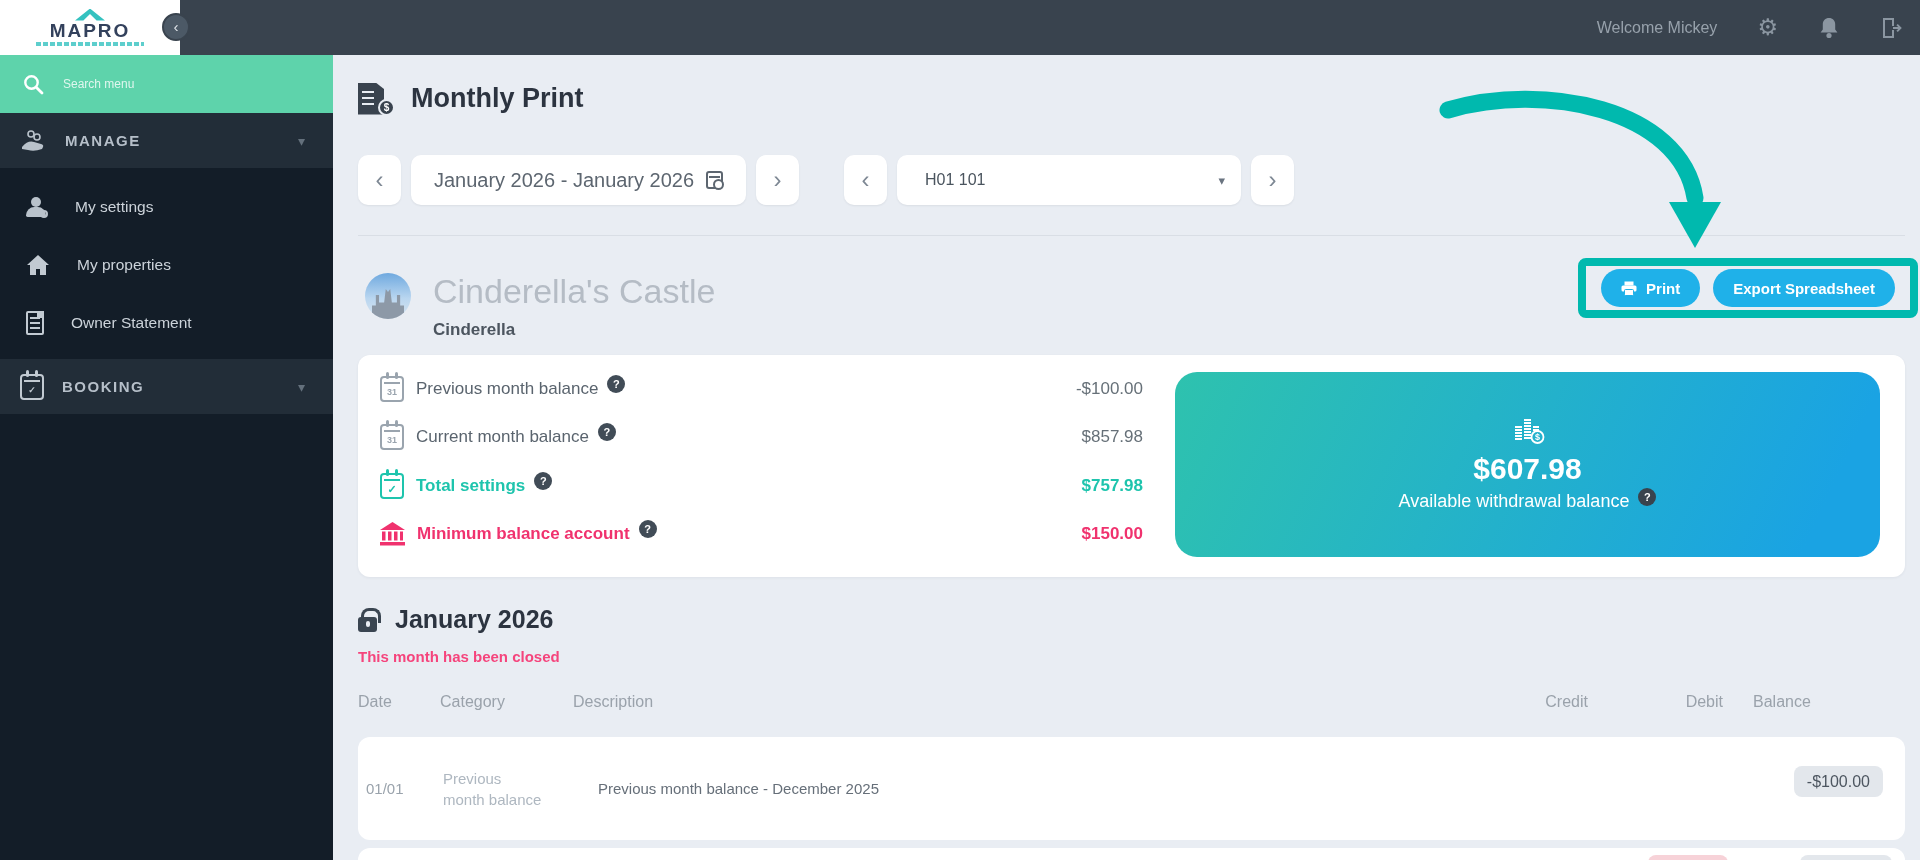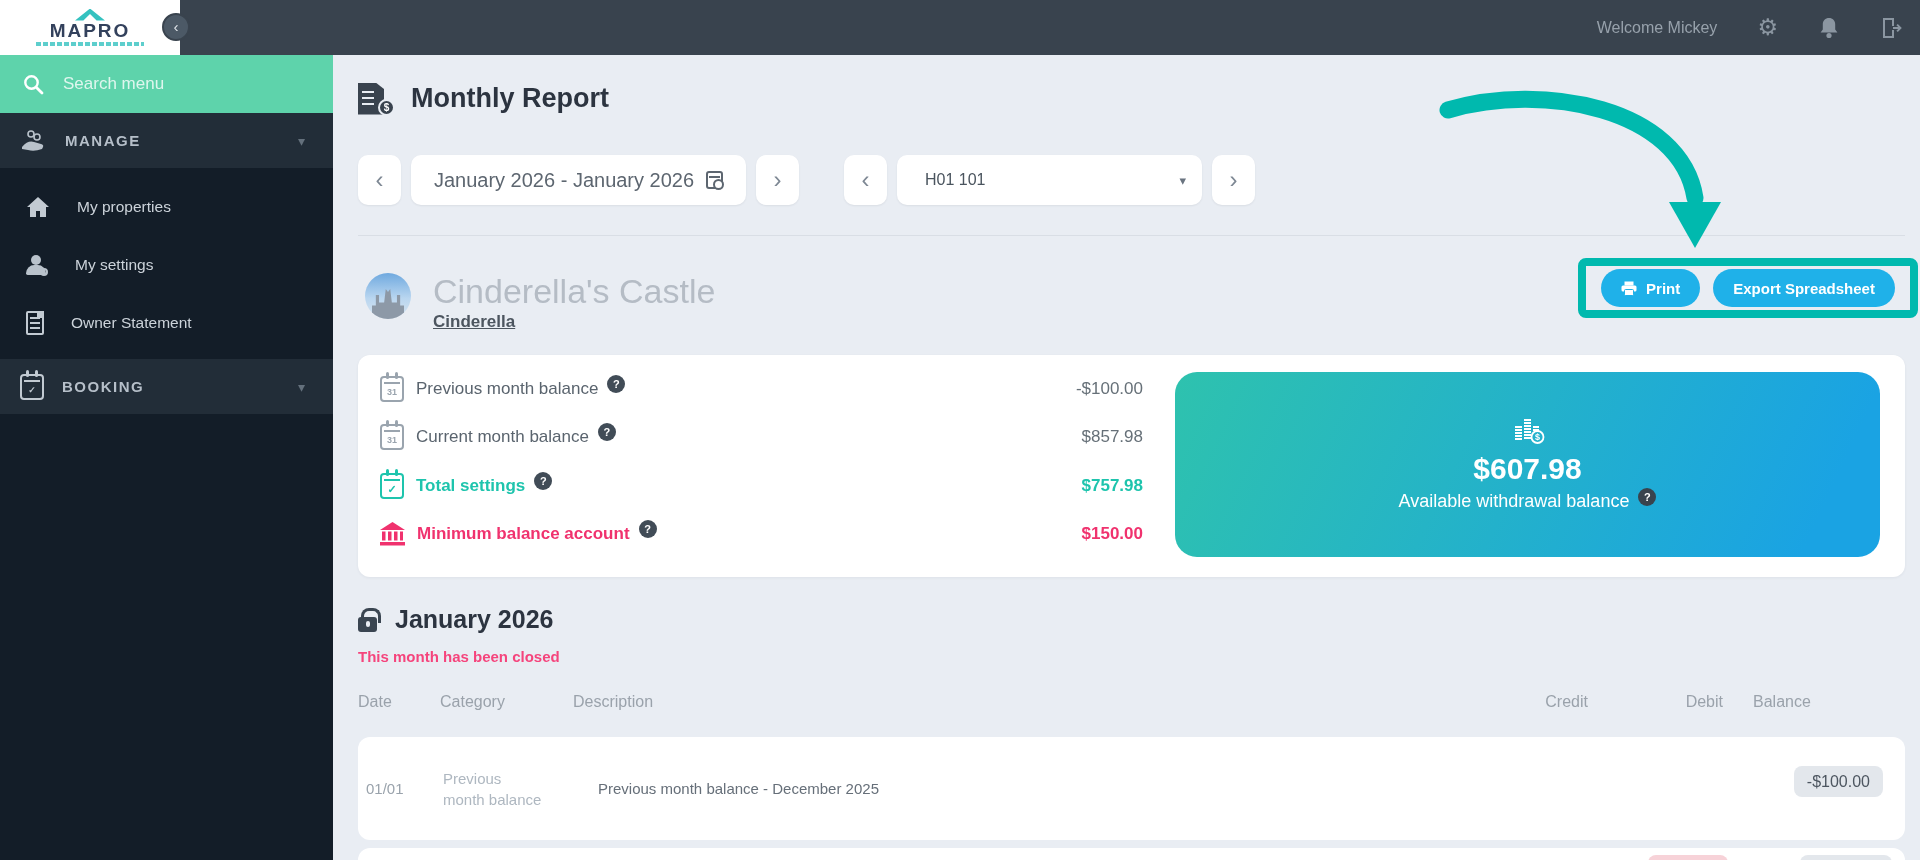--- a/index.html
+++ b/index.html
@@ -19,21 +19,21 @@
               background:#4c5966; border:2px solid #39434e; color:#dfe4e9; font-size:15px; line-height:22px;
               text-align:center; cursor:pointer; z-index:6; }
   .topbar-right { position:absolute; right:18px; top:0; height:55px; display:flex; align-items:center; gap:40px; }
   .welcome { color:#97a1ab; font-size:16px; }
   .tb-icon { color:#8b96a1; cursor:pointer; display:flex; align-items:center; }
   .gear-glyph { font-size:23px; line-height:1; }
 
   
   .sidebar { position:absolute; left:0; top:55px; width:333px; height:805px; background:#131d28; z-index:4; }
   .search-row { height:58px; background:#5ed3ab; display:flex; align-items:center; padding:0 22px; gap:18px; }
-  .search-row input { background:transparent; border:none; outline:none; color:#ffffff; font-size:17px; width:200px;
+  .search-row input { background:transparent; border:none; outline:none; color:#ffffff; font-size:12px; width:200px;
                       font-family:"Liberation Sans",sans-serif; }
   .search-row input::placeholder { color:rgba(255,255,255,.8); }
   .section-head { height:55px; background:#222d38; display:flex; align-items:center; padding:0 14px 0 20px; cursor:pointer; }
   .section-head .label { color:#b6bfc9; font-size:15px; font-weight:bold; letter-spacing:1.5px; margin-left:18px; }
   .section-head .caret { margin-left:auto; color:#64707c; font-size:14px; padding-right:14px; }
   .menu-items { padding-top:10px; }
   .menu-item { height:58px; display:flex; align-items:center; padding-left:26px; gap:27px; cursor:pointer; }
   .menu-item .label { color:#ccd3da; font-size:15.5px; }
   .booking-head { margin-top:7px; }
 
@@ -74,34 +74,34 @@
              display:flex; align-items:center; justify-content:center; color:#7e8894; font-size:24px;
              box-shadow:0 1px 2px rgba(40,50,60,.08); font-family:"Liberation Sans",sans-serif; }
   .date-box { width:335px; height:50px; background:#fff; border-radius:10px; display:flex; align-items:center;
               justify-content:center; gap:12px; cursor:pointer; box-shadow:0 1px 2px rgba(40,50,60,.08); }
   .date-box .txt { font-size:20px; color:#5d6670; font-weight:500; }
   .mini-cal { width:17px; height:18px; border:2px solid #5d6670; border-radius:3px; position:relative; }
   .mini-cal::before { content:""; position:absolute; left:1px; right:1px; top:3px; height:2px; background:#5d6670; }
   .mini-cal::after { content:""; position:absolute; right:-3px; bottom:-3px; width:7px; height:7px;
                      border:2px solid #5d6670; border-radius:50%; background:#fff; }
   .grp2 { margin-left:35px; display:flex; gap:10px; }
-  .unit-box { width:305px; height:50px; background:#fff; border-radius:10px; display:flex; align-items:center;
+  .unit-box { width:344px; height:50px; background:#fff; border-radius:10px; display:flex; align-items:center;
               padding:0 16px 0 28px; cursor:pointer; box-shadow:0 1px 2px rgba(40,50,60,.08); }
   .unit-box .txt { font-size:16px; color:#4a545e; font-weight:500; }
   .unit-box .caret { margin-left:auto; color:#6a7480; font-size:13px; }
 
   .divider { position:absolute; left:25px; top:180px; width:1547px; height:1px; background:#d9dee5; }
 
   .prop-row { position:absolute; left:32px; top:218px; display:flex; gap:22px; }
   .avatar { width:46px; height:46px; border-radius:50%; overflow:hidden; position:relative;
             background:linear-gradient(180deg,#6fa9df 0%,#b9d6f0 55%,#d8e4ee 100%); }
   .avatar::after { content:""; position:absolute; left:7px; bottom:0; width:32px; height:30px; background:#8d99a7;
             clip-path:polygon(0 100%,0 55%,12% 55%,12% 20%,22% 20%,22% 45%,38% 45%,43% 0,50% 10%,57% 0,62% 45%,78% 45%,78% 20%,88% 20%,88% 55%,100% 55%,100% 100%); }
   .prop-name { font-size:34px; font-weight:300; color:#b5bcc5; line-height:1.1; }
-  .prop-owner { font-size:17px; font-weight:bold; color:#4c555f; margin-top:2px;text-decoration:underline; }
+  .prop-owner { font-size:17px; font-weight:bold; color:#4c555f; margin-top:10px; }
 
   .highlight { position:absolute; left:1245px; top:203px; width:340px; height:60px; border:8px solid #00b9ae;
                border-radius:8px; background:#e9edf3; display:flex; align-items:center; justify-content:center;
                gap:13px; z-index:2; }
   .pill-btn { height:38px; border:none; border-radius:19px; background:#1fb1e9; color:#fff; font-size:15px;
               font-weight:bold; display:flex; align-items:center; justify-content:center; gap:9px; cursor:pointer;
               padding:0 20px; font-family:"Liberation Sans",sans-serif; }
   .arrow-svg { position:absolute; left:1090px; top:25px; z-index:3; pointer-events:none; }
 
   .summary-card { position:absolute; left:25px; top:300px; width:1547px; height:222px; background:#fff;
@@ -204,34 +204,34 @@
           <circle cx="17" cy="8" r="3" fill="none" stroke="#b9c2cb" stroke-width="1.6"></circle>
           <path fill="#b9c2cb" d="M2 18q6-7 12-5l7 2q3 1 2 3l-1 2q-8 3-14 1l-6-1z"></path>
         </svg>
       </span>
       <span class="label">MANAGE</span>
       <span class="caret">▾</span>
     </div>
 
     <nav class="menu-items">
       <div class="menu-item">
+        <span class="i-person">
+            <span class="dot"></span>
+          </span>
+        <span class="label">My settings</span>
+      </div>
+      <div class="menu-item">
         <span>
           <svg width="24" height="22" viewBox="0 0 24 22">
               <path fill="#c2cad2" d="M12 1 1 11h3v10h6v-6h4v6h6V11h3z"></path>
             </svg>
         </span>
         <span class="label">My properties</span>
       </div>
       <div class="menu-item">
-        <span class="i-person">
-            <span class="dot"></span>
-          </span>
-        <span class="label">My settings</span>
-      </div>
-      <div class="menu-item">
         <span class="i-doc"></span>
         <span class="label">Owner Statement</span>
       </div>
     </nav>
 
     <div class="section-head booking-head">
       <span class="cal cal-light">
         <span class="cal-top"></span>
         <span class="cal-day">✓</span>
       </span>
@@ -240,21 +240,21 @@
     </div>
   </aside>
 
   <main class="main">
 
     <div class="page-head">
       <span class="rep-icon">
           <span class="rep-lines"></span>
         </span>
       <span class="rep-badge" style="position:relative; right:auto; bottom:auto; margin-left:-22px; margin-top:18px;">$</span>
-      <h1 class="page-title">Monthly Report</h1>
+      <h1 class="page-title">Monthly Print</h1>
     </div>
 
     <div class="nav-row">
       <button class="nav-btn">
           <span>‹</span>
         </button>
       <div class="date-box">
         <span class="txt">January 2026 - January 2026</span>
         <span class="mini-cal"></span>
       </div>

